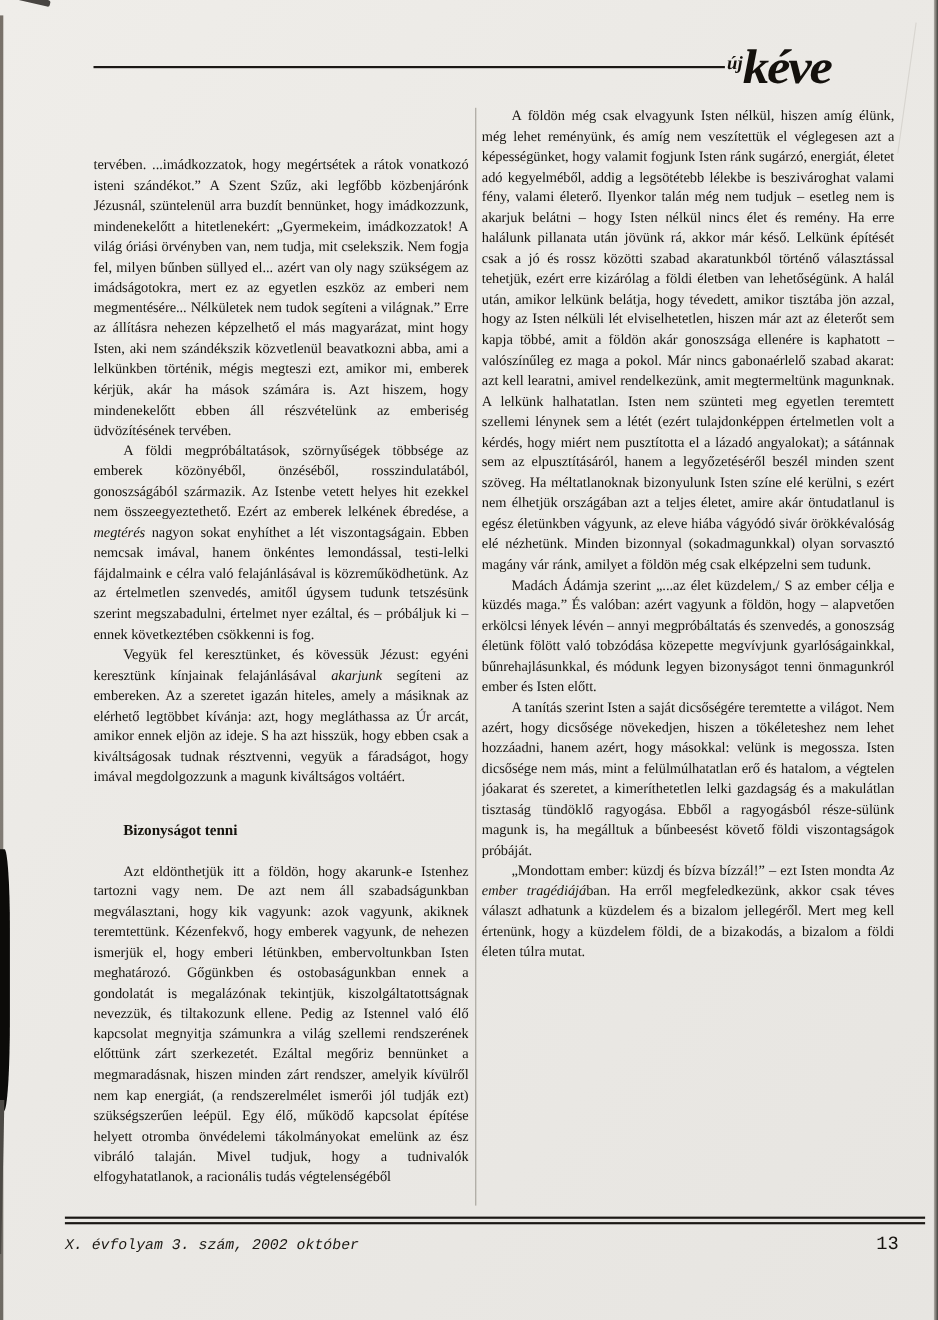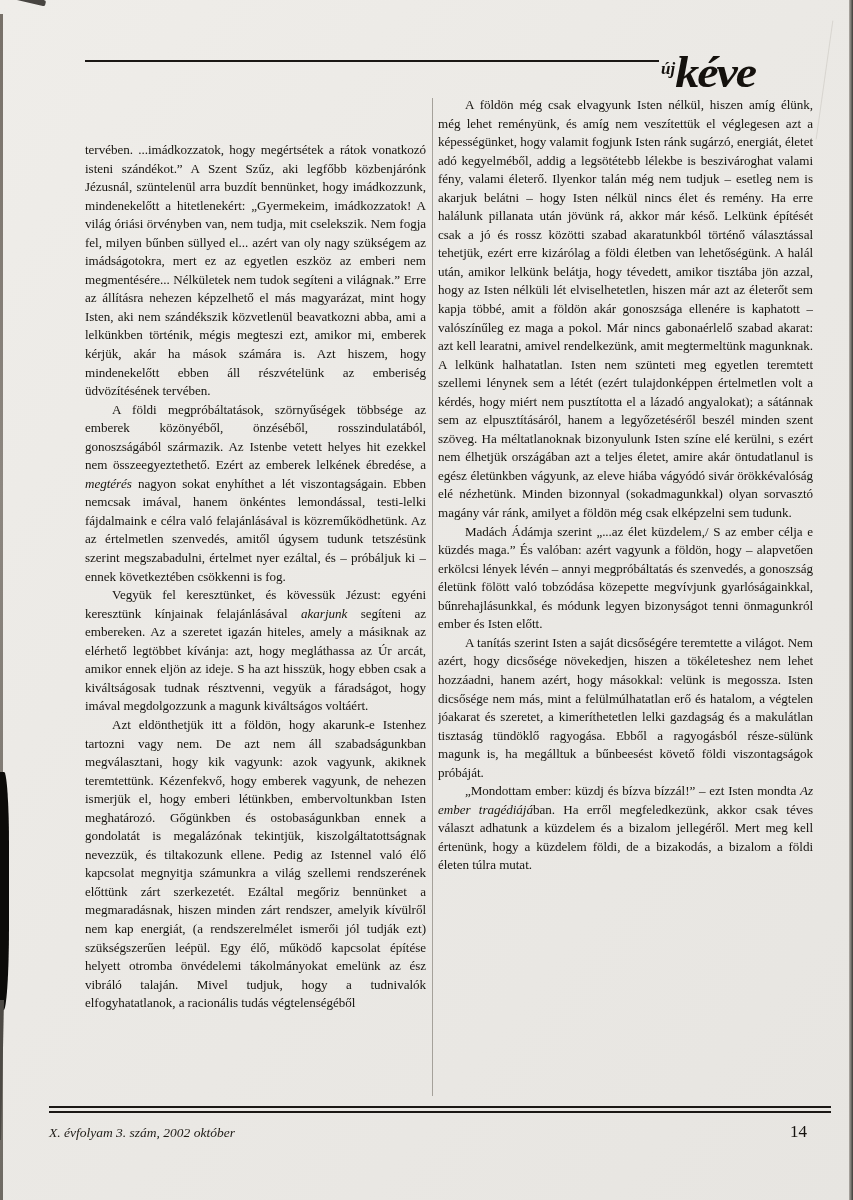--- a/index.html
+++ b/index.html
@@ -21,38 +21,38 @@
   .edge-tail{position:absolute;left:0;top:1000px;height:140px;width:4px;background:#4d4a45;
     transform:skewX(-1.2deg);transform-origin:top left;}
   .edge-right{position:absolute;right:0;top:0;bottom:0;width:4px;
     background:linear-gradient(to right,#b3afa9,#3c3a36);}
   .corner-mark{position:absolute;left:6px;top:-4px;width:40px;height:6px;background:#2a2723;
     transform:rotate(13deg);border-radius:2px;opacity:.85;}
   .crease{position:absolute;right:28px;top:20px;width:1px;height:120px;background:#d8d5d0;
     transform:rotate(8deg);}
   
   .mast-rule{position:absolute;left:85px;top:60px;width:574px;height:2px;background:#1b1815;}
-  .logo{position:absolute;left:661px;top:44px;white-space:nowrap;color:#14110d;}
+  .logo{position:absolute;left:661px;top:34px;white-space:nowrap;color:#14110d;}
   .logo-prefix{font-style:italic;font-weight:bold;font-size:17px;
     display:inline-block;transform:translateY(-14px);letter-spacing:0;}
   .logo-title{font-style:italic;font-weight:bold;font-size:48px;letter-spacing:-2px;
     display:inline-block;transform:scaleY(.92);}
   
   .columns{position:absolute;left:85px;top:96px;width:728px;height:1010px;display:flex;}
   .col{font-size:13.1px;line-height:18.55px;text-align:justify;overflow:hidden;
     color:#17140f;letter-spacing:-0.05px;}
   .col-left{width:341px;flex:0 0 341px;margin-top:45px;}
   .col-divider{flex:0 0 1px;background:#a5a19a;margin:2px 5px 10px 6px;}
   .col-right{flex:1 1 auto;}
   .col p{margin:0;}
   .col p.indent{text-indent:27px;}
   .col h3{font-size:13.8px;font-weight:bold;margin:30px 0 18px 0;text-indent:27px;
     text-align:left;}
   
-  .footer{position:absolute;left:49px;top:1106px;width:782px;}
+  .footer{position:absolute;left:59px;top:1106px;width:782px;font-family:Liberation Mono, monospace;}
   .footer-rule{height:3px;border-top:2px solid #1b1815;border-bottom:2px solid #1b1815;}
   .footer-row{display:flex;justify-content:space-between;align-items:baseline;
     margin-top:9px;}
   .issue{font-style:italic;font-size:13.5px;color:#1d1a15;}
   .page-num{font-size:17px;color:#15120e;margin-right:24px;}
 </style>
 </head>
 <body>
 
 <div class="page">
@@ -69,32 +69,33 @@
     <div class="logo">
       <span class="logo-prefix">új</span><span class="logo-title">kéve</span>
     </div>
   </header>
 
   <main class="columns">
     <section class="col col-left">
         <p>tervében. ...imádkozzatok, hogy megértsétek a rátok vonatkozó isteni szándékot.” A Szent Szűz, aki legfőbb közbenjárónk Jézusnál, szüntelenül arra buzdít bennünket, hogy imádkozzunk, mindenekelőtt a hitetlenekért: „Gyermekeim, imádkozzatok! A világ óriási örvényben van, nem tudja, mit cselekszik. Nem fogja fel, milyen bűnben süllyed el... azért van oly nagy szükségem az imádságotokra, mert ez az egyetlen eszköz az emberi nem megmentésére... Nélkületek nem tudok segíteni a világnak.” Erre az állításra nehezen képzelhető el más magyarázat, mint hogy Isten, aki nem szándékszik közvetlenül beavatkozni abba, ami a lelkünkben történik, mégis megteszi ezt, amikor mi, emberek kérjük, akár ha mások számára is. Azt hiszem, hogy mindenekelőtt ebben áll részvételünk az emberiség üdvözítésének tervében.</p>
         <p class="indent">A földi megpróbáltatások, szörnyűségek többsége az emberek közönyéből, önzéséből, rosszindulatából, gonoszságából származik. Az Istenbe vetett helyes hit ezekkel nem összeegyeztethető. Ezért az emberek lelkének ébredése, a <i>megtérés</i> nagyon sokat enyhíthet a lét viszontagságain. Ebben nemcsak imával, hanem önkéntes lemondással, testi-lelki fájdalmaink e célra való felajánlásával is közreműködhetünk. Az az értelmetlen szenvedés, amitől úgysem tudunk tetszésünk szerint megszabadulni, értelmet nyer ezáltal, és – próbáljuk ki – ennek következtében csökkenni is fog.</p>
         <p class="indent">Vegyük fel keresztünket, és kövessük Jézust: egyéni keresztünk kínjainak felajánlásával <i>akarjunk</i> segíteni az embereken. Az a szeretet igazán hiteles, amely a másiknak az elérhető legtöbbet kívánja: azt, hogy megláthassa az Úr arcát, amikor ennek eljön az ideje. S ha azt hisszük, hogy ebben csak a kiváltságosak tudnak résztvenni, vegyük a fáradságot, hogy imával megdolgozzunk a magunk kiváltságos voltáért.</p>
+        <h3>Bizonyságot tenni</h3>
         <p class="indent">Azt eldönthetjük itt a földön, hogy akarunk-e Istenhez tartozni vagy nem. De azt nem áll szabadságunkban megválasztani, hogy kik vagyunk: azok vagyunk, akiknek teremtettünk. Kézenfekvő, hogy emberek vagyunk, de nehezen ismerjük el, hogy emberi létünkben, embervoltunkban Isten meghatározó. Gőgünkben és ostobaságunkban ennek a gondolatát is megalázónak tekintjük, kiszolgáltatottságnak nevezzük, és tiltakozunk ellene. Pedig az Istennel való élő kapcsolat megnyitja számunkra a világ szellemi rendszerének előttünk zárt szerkezetét. Ezáltal megőriz bennünket a megmaradásnak, hiszen minden zárt rendszer, amelyik kívülről nem kap energiát, (a rendszerelmélet ismerői jól tudják ezt) szükségszerűen leépül. Egy élő, működő kapcsolat építése helyett otromba önvédelemi tákolmányokat emelünk az ész vibráló talaján. Mivel tudjuk, hogy a tudnivalók elfogyhatatlanok, a racionális tudás végtelenségéből</p>
       </section>
     <div class="col-divider"></div>
     <section class="col col-right">
         <p class="indent">A földön még csak elvagyunk Isten nélkül, hiszen amíg élünk, még lehet reményünk, és amíg nem veszítettük el véglegesen azt a képességünket, hogy valamit fogjunk Isten ránk sugárzó, energiát, életet adó kegyelméből, addig a legsötétebb lélekbe is beszivároghat valami fény, valami életerő. Ilyenkor talán még nem tudjuk – esetleg nem is akarjuk belátni – hogy Isten nélkül nincs élet és remény. Ha erre halálunk pillanata után jövünk rá, akkor már késő. Lelkünk építését csak a jó és rossz közötti szabad akaratunkból történő választással tehetjük, ezért erre kizárólag a földi életben van lehetőségünk. A halál után, amikor lelkünk belátja, hogy tévedett, amikor tisztába jön azzal, hogy az Isten nélküli lét elviselhetetlen, hiszen már azt az életerőt sem kapja többé, amit a földön akár gonoszsága ellenére is kaphatott – valószínűleg ez maga a pokol. Már nincs gabonaérlelő szabad akarat: azt kell learatni, amivel rendelkezünk, amit megtermeltünk magunknak. A lelkünk halhatatlan. Isten nem szünteti meg egyetlen teremtett szellemi lénynek sem a létét (ezért tulajdonképpen értelmetlen volt a kérdés, hogy miért nem pusztította el a lázadó angyalokat); a sátánnak sem az elpusztításáról, hanem a legyőzetéséről beszél minden szent szöveg. Ha méltatlanoknak bizonyulunk Isten színe elé kerülni, s ezért nem élhetjük országában azt a teljes életet, amire akár öntudatlanul is egész életünkben vágyunk, az eleve hiába vágyódó sivár örökkévalóság elé nézhetünk. Minden bizonnyal (sokadmagunkkal) olyan sorvasztó magány vár ránk, amilyet a földön még csak elképzelni sem tudunk.</p>
         <p class="indent">Madách Ádámja szerint „...az élet küzdelem,/ S az ember célja e küzdés maga.” És valóban: azért vagyunk a földön, hogy – alapvetően erkölcsi lények lévén – annyi megpróbáltatás és szenvedés, a gonoszság életünk fölött való tobzódása közepette megvívjunk gyarlóságainkkal, bűnrehajlásunkkal, és módunk legyen bizonyságot tenni önmagunkról ember és Isten előtt.</p>
         <p class="indent">A tanítás szerint Isten a saját dicsőségére teremtette a világot. Nem azért, hogy dicsősége növekedjen, hiszen a tökéleteshez nem lehet hozzáadni, hanem azért, hogy másokkal: velünk is megossza. Isten dicsősége nem más, mint a felülmúlhatatlan erő és hatalom, a végtelen jóakarat és szeretet, a kimeríthetetlen lelki gazdagság és a makulátlan tisztaság tündöklő ragyogása. Ebből a ragyogásból része-sülünk magunk is, ha megálltuk a bűnbeesést követő földi viszontagságok próbáját.</p>
         <p class="indent">„Mondottam ember: küzdj és bízva bízzál!” – ezt Isten mondta <i>Az ember tragédiájá</i>ban. Ha erről megfeledkezünk, akkor csak téves választ adhatunk a küzdelem és a bizalom jellegéről. Mert meg kell értenünk, hogy a küzdelem földi, de a bizakodás, a bizalom a földi életen túlra mutat.</p>
       </section>
   </main>
 
   <footer class="footer">
     <div class="footer-rule"></div>
     <div class="footer-row">
       <span class="issue">X. évfolyam 3. szám, 2002 október</span>
-      <span class="page-num">14</span>
+      <span class="page-num">13</span>
     </div>
   </footer>
 
 </div>
 
 </body></html>

